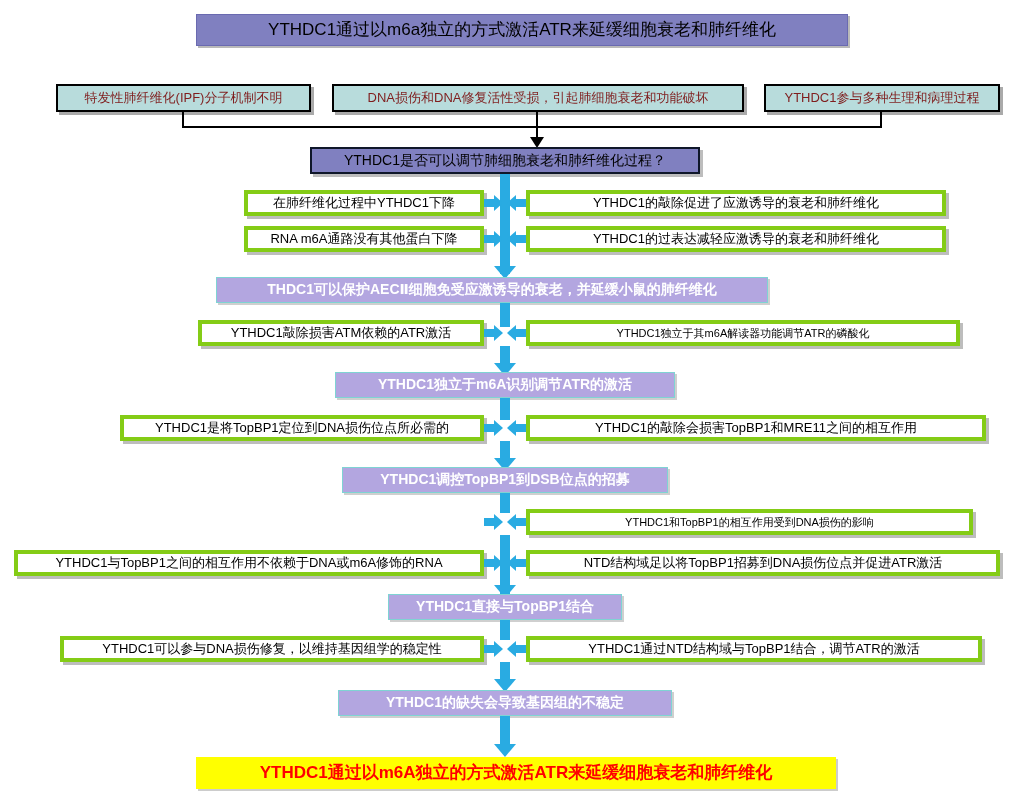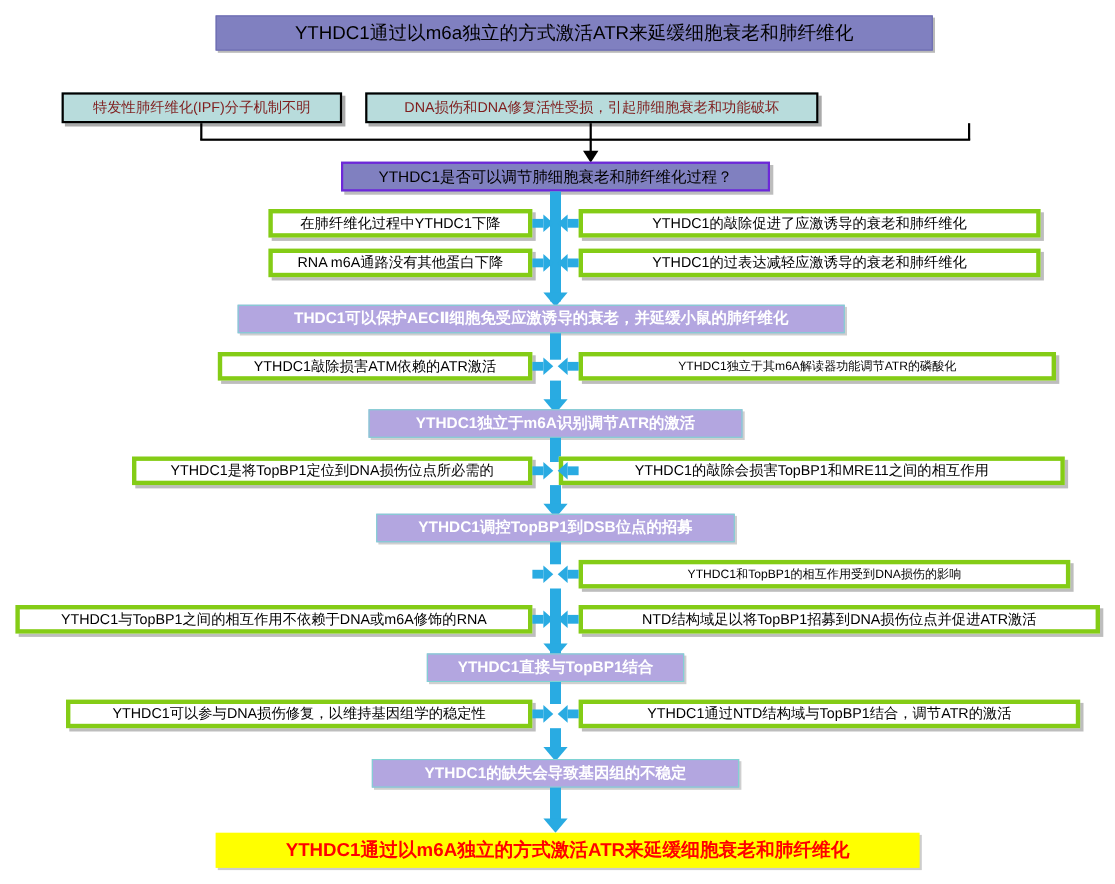--- a/index.html
+++ b/index.html
@@ -88,29 +88,30 @@
 </style>
 </head>
 <body>
 
 <div class="canvas">
 
   <div class="box title-box" style="left:196px;top:14px;width:652px;height:32px;">YTHDC1通过以m6a独立的方式激活ATR来延缓细胞衰老和肺纤维化</div>
 
   <div class="box teal-box" style="left:56px;top:84px;width:255px;height:28px;">特发性肺纤维化(IPF)分子机制不明</div>
   <div class="box teal-box" style="left:332px;top:84px;width:412px;height:28px;">DNA损伤和DNA修复活性受损，引起肺细胞衰老和功能破坏</div>
+  <div class="box teal-box" style="left:764px;top:84px;width:236px;height:28px;">YTHDC1参与多种生理和病理过程</div>
 
   <div class="blk-line" style="left:182px;top:112px;width:2px;height:15px;"></div>
   <div class="blk-line" style="left:536px;top:112px;width:2px;height:15px;"></div>
   <div class="blk-line" style="left:880px;top:112px;width:2px;height:15px;"></div>
   <div class="blk-line" style="left:182px;top:126px;width:700px;height:2px;"></div>
   <div class="blk-line" style="left:536px;top:126px;width:2px;height:12px;"></div>
   <div class="arrow-down-black" style="left:530px;top:137px;"></div>
 
-  <div class="box title-box" style="left:310px;top:147px;width:390px;height:27px;font-size:14px;border:2px solid #6d28d9;box-shadow:3px 3px 0 #bdbdbd;">YTHDC1是否可以调节肺细胞衰老和肺纤维化过程？</div>
+  <div class="box title-box" style="left:310px;top:147px;width:390px;height:27px;font-size:14px;border:2px solid #0f172a;box-shadow:3px 3px 0 #bdbdbd;">YTHDC1是否可以调节肺细胞衰老和肺纤维化过程？</div>
 
   <div class="vline" style="left:500px;top:174px;width:10px;height:100px;"></div>
   <div class="arrow-down-blue" style="left:494px;top:266px;"></div>
 
   <div class="box white-box" style="left:244px;top:190px;width:240px;height:26px;">在肺纤维化过程中YTHDC1下降</div>
   <div class="arrow-right" style="left:484px;top:199px;width:10px;"></div>
   <div class="box white-box" style="left:526px;top:190px;width:420px;height:26px;">YTHDC1的敲除促进了应激诱导的衰老和肺纤维化</div>
   <div class="arrow-left" style="left:516px;top:199px;width:10px;"></div>
 
   <div class="box white-box" style="left:244px;top:226px;width:240px;height:26px;">RNA m6A通路没有其他蛋白下降</div>
@@ -129,21 +130,21 @@
 
   <div class="vline" style="left:500px;top:346px;width:10px;height:22px;"></div>
   <div class="arrow-down-blue" style="left:494px;top:363px;"></div>
 
   <div class="box purple-box" style="left:335px;top:372px;width:340px;height:26px;">YTHDC1独立于m6A识别调节ATR的激活</div>
 
   <div class="vline" style="left:500px;top:398px;width:10px;height:22px;"></div>
 
   <div class="box white-box" style="left:120px;top:415px;width:364px;height:26px;">YTHDC1是将TopBP1定位到DNA损伤位点所必需的</div>
   <div class="arrow-right" style="left:484px;top:424px;width:10px;"></div>
-  <div class="box white-box" style="left:508px;top:415px;width:460px;height:26px;">YTHDC1的敲除会损害TopBP1和MRE11之间的相互作用</div>
+  <div class="box white-box" style="left:526px;top:415px;width:460px;height:26px;">YTHDC1的敲除会损害TopBP1和MRE11之间的相互作用</div>
   <div class="arrow-left" style="left:516px;top:424px;width:10px;"></div>
 
   <div class="vline" style="left:500px;top:441px;width:10px;height:22px;"></div>
   <div class="arrow-down-blue" style="left:494px;top:458px;"></div>
 
   <div class="box purple-box" style="left:342px;top:467px;width:326px;height:26px;">YTHDC1调控TopBP1到DSB位点的招募</div>
 
   <div class="vline" style="left:500px;top:493px;width:10px;height:20px;"></div>
 
   <div class="arrow-right" style="left:484px;top:518px;width:10px;"></div>

